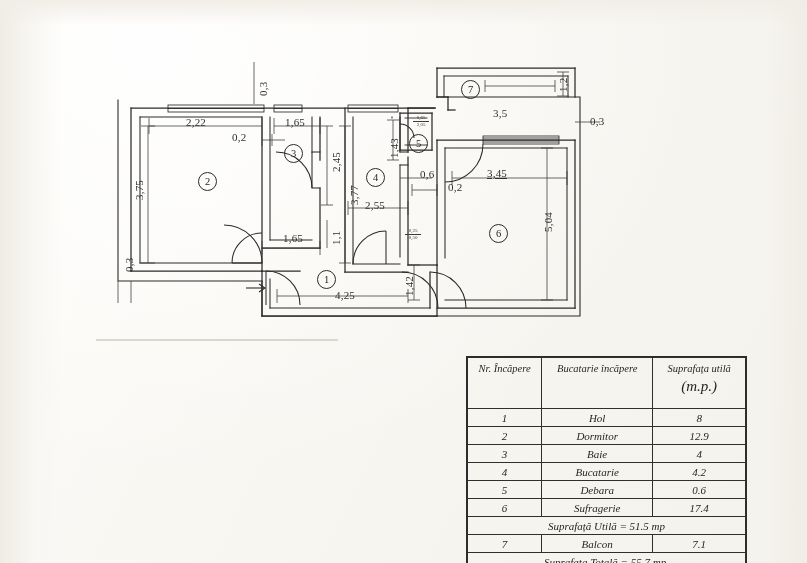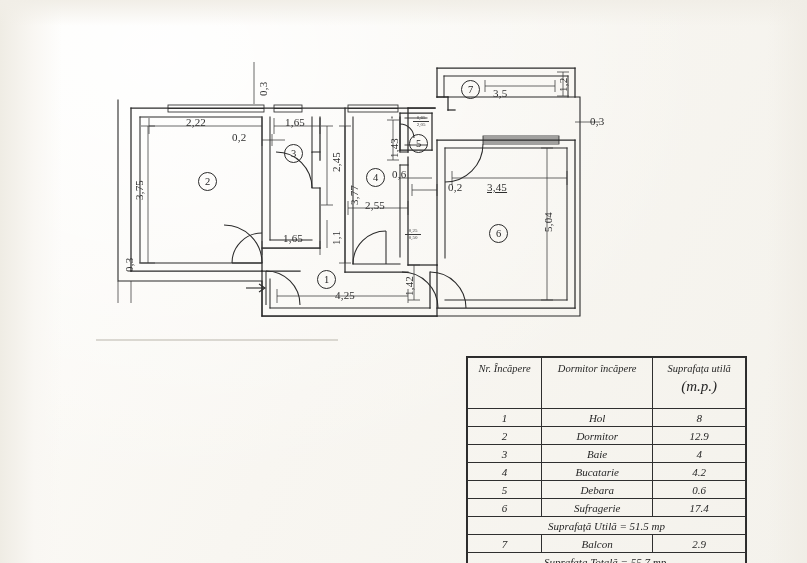--- a/index.html
+++ b/index.html
@@ -359,48 +359,48 @@
 
   <div class="plan-label vert" style="left:258px; top:96px;">0,3</div>
   <div class="plan-label" style="left:186px; top:117px;">2,22</div>
   <div class="plan-label vert" style="left:134px; top:200px;">3,75</div>
   <div class="plan-label" style="left:232px; top:132px;">0,2</div>
   <div class="plan-label" style="left:285px; top:117px;">1,65</div>
   <div class="plan-label vert" style="left:331px; top:172px;">2,45</div>
   <div class="plan-label vert" style="left:349px; top:205px;">3,77</div>
   <div class="plan-label" style="left:365px; top:200px;text-align:center;">2,55</div>
   <div class="plan-label vert" style="left:389px; top:158px;">1,43</div>
-  <div class="plan-label" style="left:392px; top:169px;">0,6</div>
+  <div class="plan-label" style="left:408px; top:169px;padding-left:12px;">0,6</div>
   <div class="plan-label" style="left:448px; top:182px;">0,2</div>
   <div class="plan-label" style="left:283px; top:233px;">1,65</div>
   <div class="plan-label vert" style="left:331px; top:245px;">1,1</div>
   <div class="plan-label" style="left:335px; top:290px;text-align:center;">4,25</div>
   <div class="plan-label vert" style="left:404px; top:296px;">1,42</div>
   <div class="plan-label vert" style="left:124px; top:272px;">0,3</div>
-  <div class="plan-label" style="left:493px; top:88px;">3,5</div>
+  <div class="plan-label" style="left:493px; top:108px;">3,5</div>
   <div class="plan-label vert" style="left:558px; top:92px;">1,2</div>
   <div class="plan-label" style="left:590px; top:116px;">0,3</div>
-  <div class="plan-label" style="left:487px; top:182px;text-decoration:underline;">3,45</div>
+  <div class="plan-label" style="left:487px; top:168px;text-decoration:underline;">3,45</div>
   <div class="plan-label vert" style="left:543px; top:232px;">5,04</div>
 
   <div class="tiny-frac" style="left:413px; top:115px; width:16px;">
     <span class="num">0,65</span>
     <span class="den">2,05</span>
   </div>
   <div class="tiny-frac" style="left:405px; top:228px; width:16px;">
     <span class="num">0,25</span>
     <span class="den">0,50</span>
   </div>
 
   <div id="table-wrap">
     <table class="legend">
       <thead>
         <tr>
           <th class="col-nr">Nr. Încăpere</th>
-          <th class="col-name">Dormitor încăpere</th>
+          <th class="col-name">Bucatarie încăpere</th>
           <th class="col-area">
             <span>Suprafața utilă</span>
             <span class="unit-sub">(m.p.)</span>
           </th>
         </tr>
       </thead>
       <tbody>
         <tr>
           <td>1</td>
           <td>Hol</td>
@@ -430,21 +430,21 @@
           <td>6</td>
           <td>Sufragerie</td>
           <td class="area-val">17.4</td>
         </tr>
         <tr>
           <td class="span-row" colspan="3">Suprafață Utilă = 51.5 mp</td>
         </tr>
         <tr>
           <td>7</td>
           <td>Balcon</td>
-          <td class="area-val">2.9</td>
+          <td class="area-val">7.1</td>
         </tr>
         <tr>
           <td class="span-row" colspan="3">Suprafața Totală = 55.7 mp.</td>
         </tr>
 
       </tbody>
     </table>
   </div>
 
 </div>

